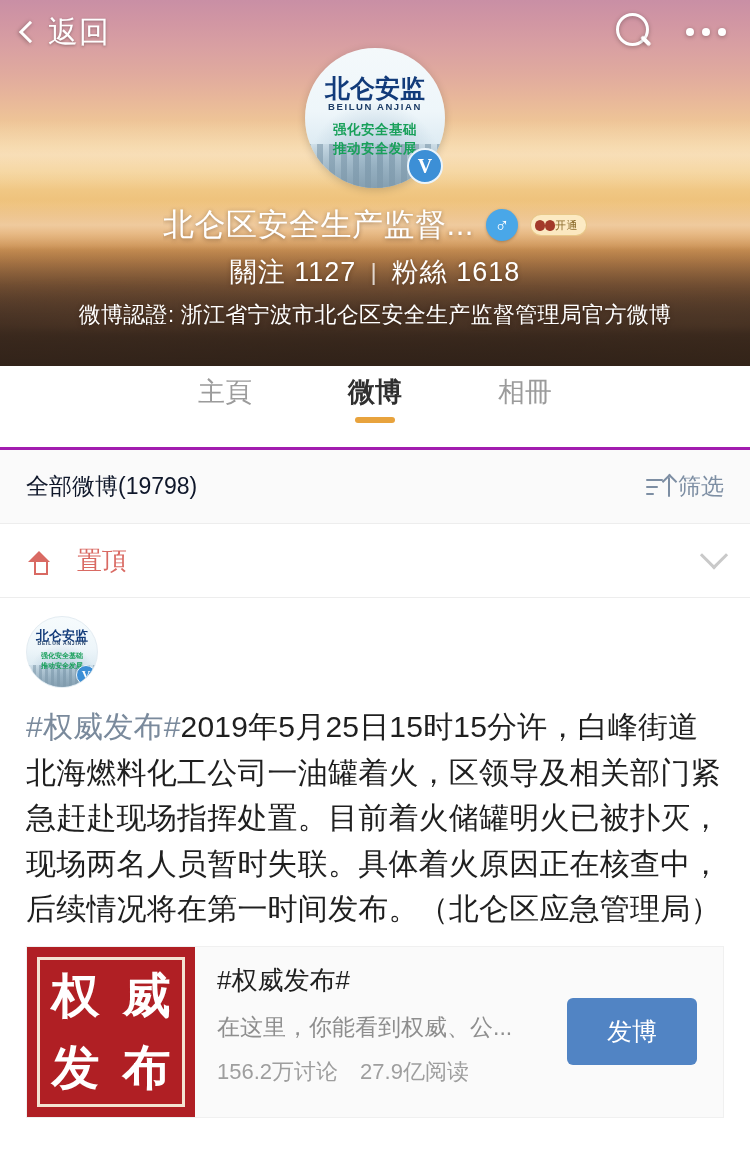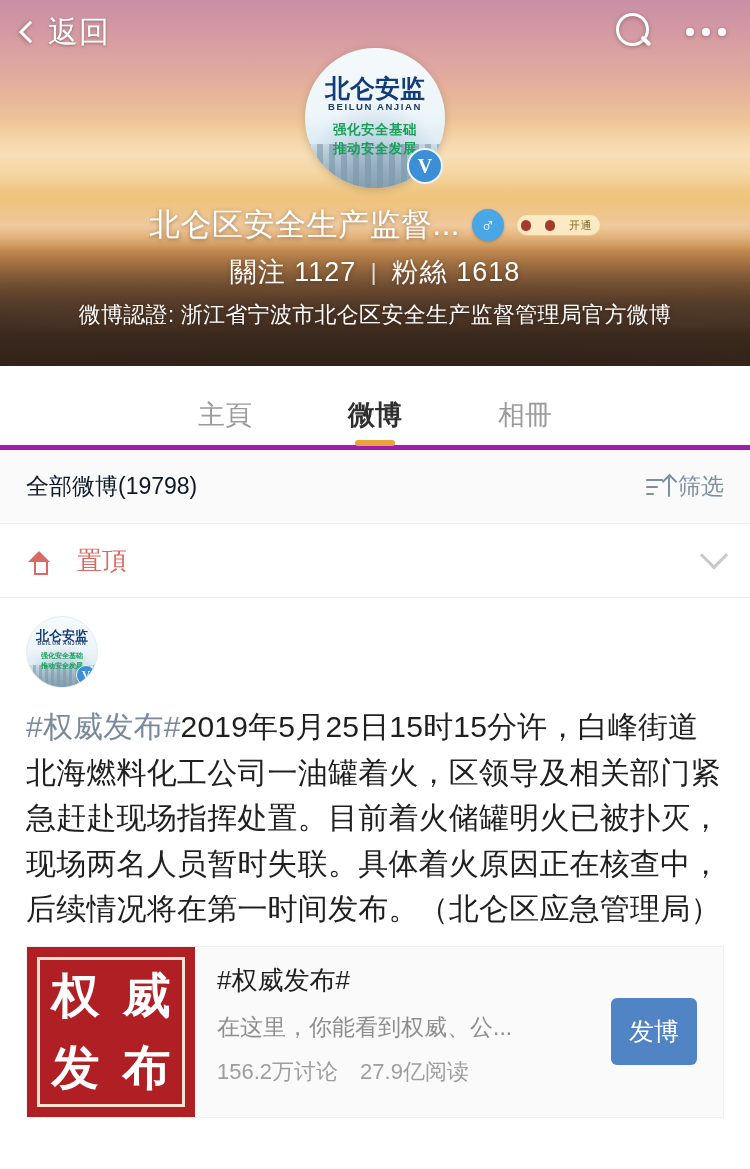--- a/index.html
+++ b/index.html
@@ -143,21 +143,21 @@
     text-shadow: 0 1px 4px rgba(60,30,10,.45);
     white-space: nowrap; overflow: hidden; text-overflow: ellipsis; max-width: 380px;
   }
   .gender-icon {
     width: 32px; height: 32px; border-radius: 50%; background: #49a7e8;
     display: flex; align-items: center; justify-content: center;
     color: #fff; font-size: 20px; line-height: 1; flex: none;
     box-shadow: 0 1px 3px rgba(0,0,0,.25);
   }
   .level-badge {
-    display: flex; align-items: center; gap: 14px; flex: none;
+    display: flex; align-items: center; gap: 0; flex: none;
     background: rgba(255,241,205,.82); border: 1px solid rgba(225,190,120,.75);
     border-radius: 11px; padding: 2px 8px 2px 4px; height: 22px;
   }
   .level-badge i {
     width: 10px; height: 11px; background: #a33a2a; border-radius: 50% 50% 45% 45%; display:block;
   }
   .level-badge span { font-size: 11px; color: #8a6a2a; letter-spacing: .5px; }
 
   
   .stats-row {
@@ -171,22 +171,22 @@
 
   
   .verify-row {
     position: absolute; top: 300px; left: 0; right: 0; z-index: 5;
     text-align: center; color: #fff; font-size: 22px; letter-spacing: .3px;
     text-shadow: 0 1px 4px rgba(40,20,10,.55);
   }
 
   
   .tabs {
-    height: 84px; display: flex; align-items: flex-end; justify-content: center;
-    gap: 96px; background: #fff; border-bottom: 5px solid #a21caf; position: relative;
+    height: 84px; display: flex; align-items: flex-start; justify-content: center;
+    gap: 96px; background: #fff; border-bottom: 3px solid #a21caf; position: relative;
   }
   .tab {
     font-size: 27px; color: #9b9b9b; cursor: pointer; position: relative;
     padding-bottom: 4px; height: 56px; display:flex; align-items:center;
   }
   .tab.active { color: #2f2f2f; font-weight: 700; }
   .tab.active::after {
     content:""; position: absolute; left: 50%; transform: translateX(-50%);
     bottom: -1px; width: 40px; height: 6px; background: #e8a33d; border-radius: 3px;
   }
@@ -304,21 +304,21 @@
   .topic-body { flex: 1; padding: 16px 14px 0 22px; min-width: 0; }
   .topic-title { font-size: 26px; color: #1f1f1f; }
   .topic-desc {
     font-size: 23px; color: #8e8e8e; margin-top: 14px;
     white-space: nowrap; overflow: hidden; text-overflow: ellipsis;
   }
   .topic-stats { font-size: 22px; color: #9e9e9e; margin-top: 14px; display: flex; gap: 22px; }
   .topic-action { display: flex; align-items: center; padding: 0 26px 0 6px; flex: none; }
   .btn-post {
     background: #5184c4; color: #fff; font-size: 25px;
-    border: none; border-radius: 6px; padding: 17px 18px; cursor: pointer;
+    border: none; border-radius: 6px; padding: 17px 40px; cursor: pointer;
     font-family: "Liberation Sans", sans-serif;
   }
 </style>
 </head>
 <body>
 
 <div class="screen">
 
   <div class="profile-header">
     <div class="sky-band" style="top:120px;height:70px;"></div>

